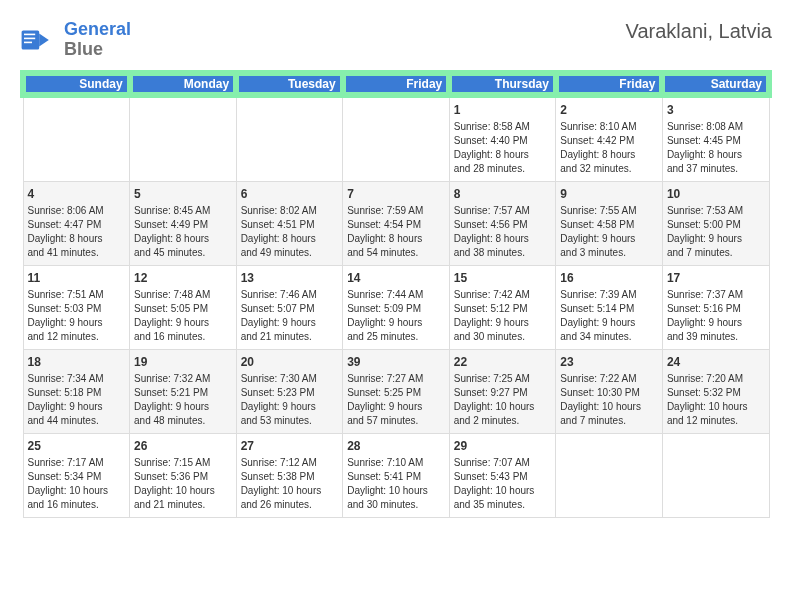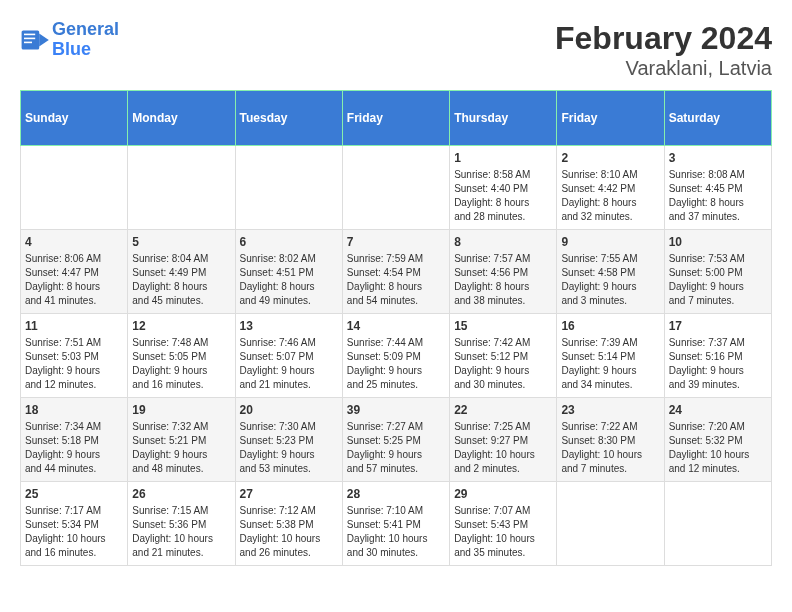--- a/index.html
+++ b/index.html
@@ -12,21 +12,21 @@
     }
     .header {
       display: flex;
       justify-content: space-between;
       align-items: flex-start;
       margin-bottom: 10px;
     }
     .logo {
       display: flex;
       align-items: center;
-      gap: 0;
+      gap: 12px;
     }
     .logo-text {
       font-size: 18px;
       font-weight: bold;
       color: #333;
       line-height: 1.1;
     }
     .logo-text span {
       color: #3a7bd5;
     }
@@ -49,25 +49,25 @@
     table {
       width: 100%;
       border-collapse: collapse;
       table-layout: fixed;
     }
     thead tr {
       background-color: #3a7bd5;
       color: white;
     }
     thead th {
-      padding: 20px 4px;
+      padding: 1px 4px;
       font-size: 12px;
       font-weight: bold;
-      text-align: left;
-      border: 1px solid #86efac;
+      text-align: right;
+      border: 6px solid #86efac;
     }
     tbody tr {
       background-color: #fff;
     }
     tbody tr:nth-child(even) {
       background-color: #f5f5f5;
     }
     tbody td {
       vertical-align: top;
       padding: 5px 4px;
@@ -93,25 +93,24 @@
   <div class="logo">
     <svg class="logo-icon" viewBox="0 0 40 40">
       <rect x="2" y="8" width="22" height="24" rx="2" fill="#3a7bd5"></rect>
       <polygon points="24,12 36,20 24,28" fill="#3a7bd5"></polygon>
       <rect x="5" y="12" width="14" height="2" fill="white"></rect>
       <rect x="5" y="17" width="14" height="2" fill="white"></rect>
       <rect x="5" y="22" width="10" height="2" fill="white"></rect>
     </svg>
     <div class="logo-text">
       <div><span>General</span></div>
-      <div><span style="color:#3b82f6">Blue</span></div>
+      <div><span style="color:#737373">Blue</span></div>
     </div>
   </div>
   <div class="title-block">
-    <div class="main-title">February 2024</div>
     <div class="subtitle">Varaklani, Latvia</div>
   </div>
 </div>
 
 <table>
   <thead>
     <tr>
     <th>Sunday</th>
         <th>Monday</th>
         <th>Tuesday</th>
@@ -161,21 +160,21 @@
           <div class="cell-content">
             <div>Sunrise: 8:06 AM</div>
             <div>Sunset: 4:47 PM</div>
             <div>Daylight: 8 hours</div>
             <div>and 41 minutes.</div>
           </div>
         </td>
         <td>
           <span class="day-num">5</span>
           <div class="cell-content">
-            <div>Sunrise: 8:04 AM</div>
+            <div>Sunrise: 8:45 AM</div>
             <div>Sunset: 4:49 PM</div>
             <div>Daylight: 8 hours</div>
             <div>and 45 minutes.</div>
           </div>
         </td>
         <td>
           <span class="day-num">6</span>
           <div class="cell-content">
             <div>Sunrise: 8:02 AM</div>
             <div>Sunset: 4:51 PM</div>
@@ -328,21 +327,21 @@
             <div>Sunrise: 7:25 AM</div>
             <div>Sunset: 9:27 PM</div>
             <div>Daylight: 10 hours</div>
             <div>and 2 minutes.</div>
           </div>
         </td>
         <td>
           <span class="day-num">23</span>
           <div class="cell-content">
             <div>Sunrise: 7:22 AM</div>
-            <div>Sunset: 8:30 PM</div>
+            <div>Sunset: 10:30 PM</div>
             <div>Daylight: 10 hours</div>
             <div>and 7 minutes.</div>
           </div>
         </td>
         <td>
           <span class="day-num">24</span>
           <div class="cell-content">
             <div>Sunrise: 7:20 AM</div>
             <div>Sunset: 5:32 PM</div>
             <div>Daylight: 10 hours</div>

